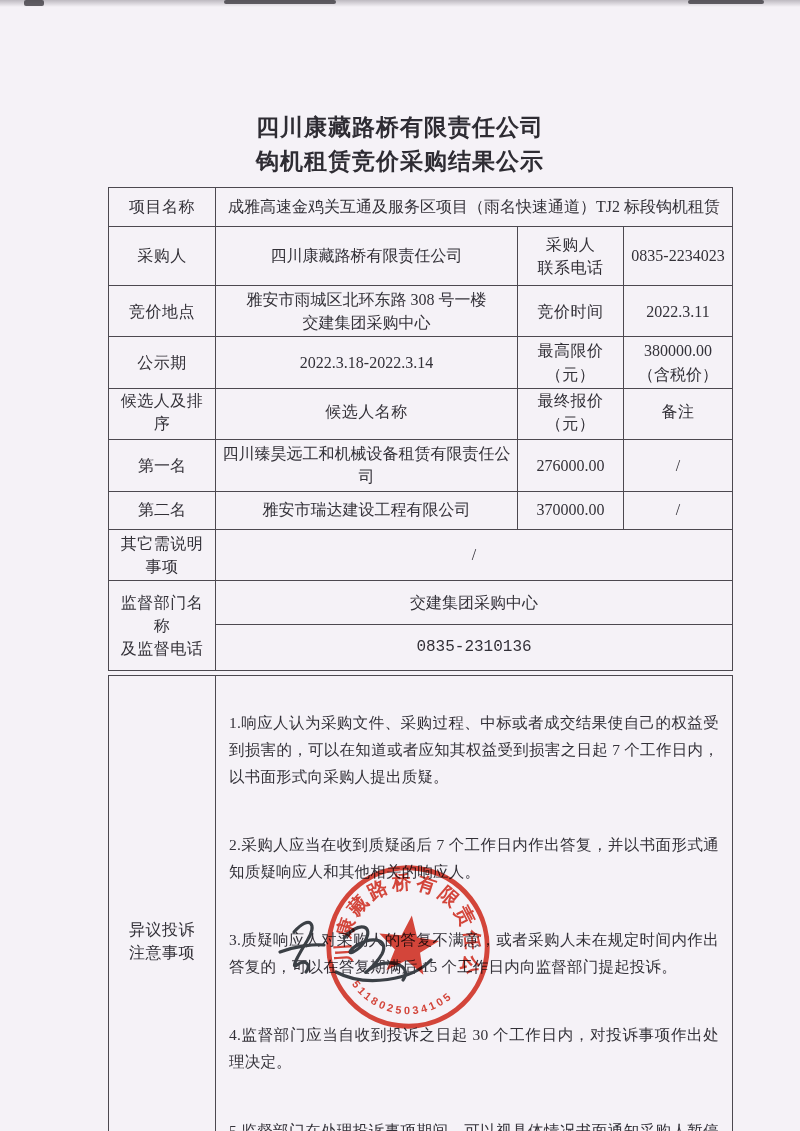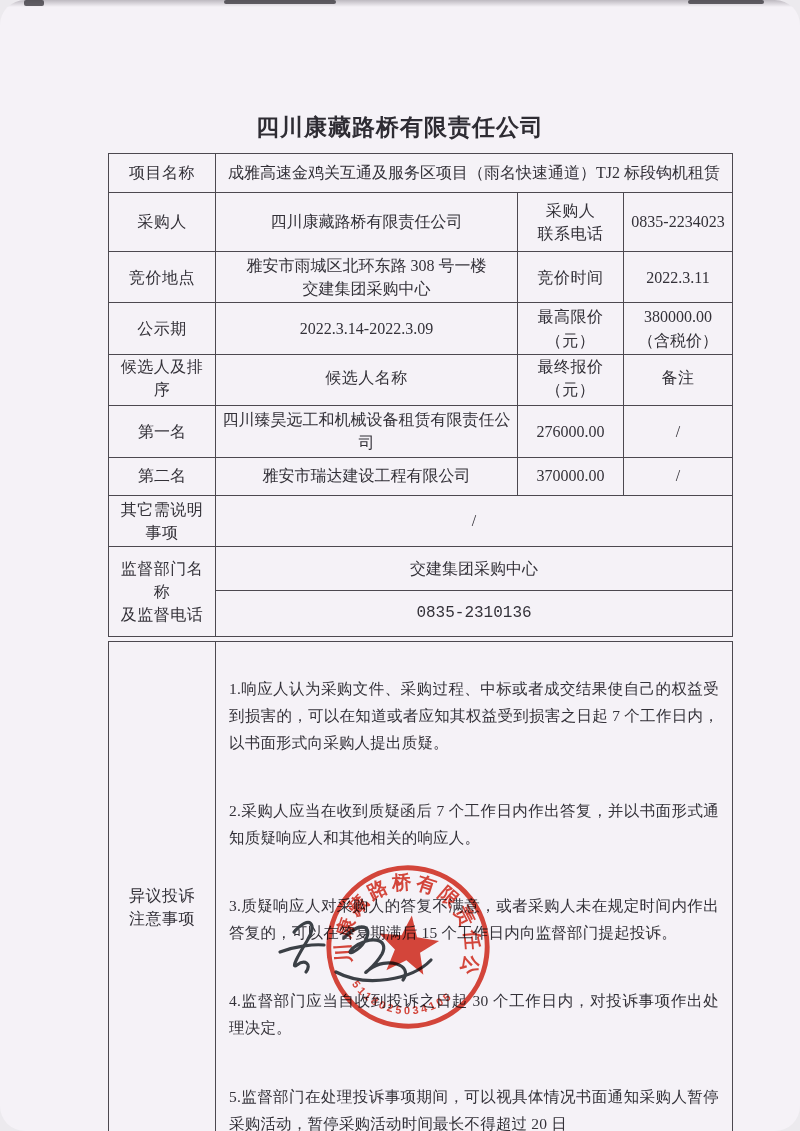--- a/index.html
+++ b/index.html
@@ -5,21 +5,20 @@
   html,body{margin:0;padding:0;}
   body{
     width:800px;height:1131px;
     background:#eceaee;
     font-family:"Liberation Serif","DejaVu Serif",serif;
   }
   .page{
     position:relative;width:800px;height:1131px;overflow:hidden;
     background:#f5f2f7;
     color:#35333a;
-    border-radius:25px;
   }
   .page::before{
     content:"";position:absolute;left:0;top:0;width:800px;height:7px;
     background:linear-gradient(#bdb9c0,rgba(245,242,247,0));
     pointer-events:none;
   }
   .scan-mark{position:absolute;background:#3e3c42;border-radius:2px;opacity:.8;}
   .titles{margin:0;padding-top:110px;text-align:center;
     font-family:"Liberation Sans","DejaVu Sans",sans-serif;}
   .title-line{font-size:23px;font-weight:bold;line-height:34px;letter-spacing:1px;color:#2e2c33;}
@@ -53,20 +52,21 @@
 <body>
 
 <div class="page">
 
   <div class="scan-mark" style="left:24px;top:0;width:20px;height:6px;"></div>
   <div class="scan-mark" style="left:224px;top:0;width:112px;height:4px;"></div>
   <div class="scan-mark" style="left:688px;top:0;width:76px;height:4px;"></div>
 
   <div class="titles">
     <div class="title-line">四川康藏路桥有限责任公司</div>
+    <div class="title-line">钩机租赁竞价采购结果公示</div>
   </div>
 
   <table class="doc-table">
     <colgroup>
         <col style="width:107px">
         <col style="width:302px">
         <col style="width:106px">
         <col style="width:109px">
       </colgroup>
     <tbody>
@@ -83,21 +83,21 @@
     </tr>
     <tr style="height:46px;">
       <td class="label-cell">竞价地点</td>
       <td>雅安市雨城区北环东路 308 号一楼
 交建集团采购中心</td>
       <td class="label-cell">竞价时间</td>
       <td>2022.3.11</td>
     </tr>
     <tr style="height:45px;">
       <td class="label-cell">公示期</td>
-      <td>2022.3.14-2022.3.09</td>
+      <td>2022.3.18-2022.3.14</td>
       <td class="label-cell">最高限价
 （元）</td>
       <td>380000.00
 （含税价）</td>
     </tr>
     <tr style="height:41px;font-family:Liberation Mono, monospace;">
       <td class="label-cell">候选人及排序</td>
       <td class="label-cell">候选人名称</td>
       <td class="label-cell">最终报价
 （元）</td>

